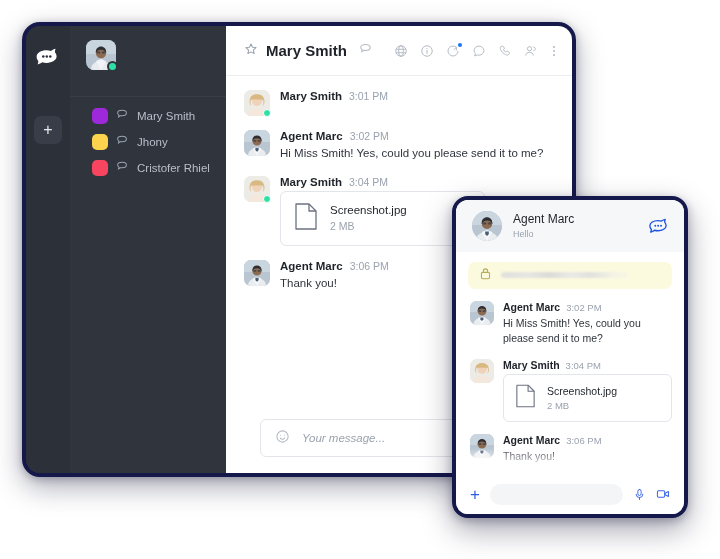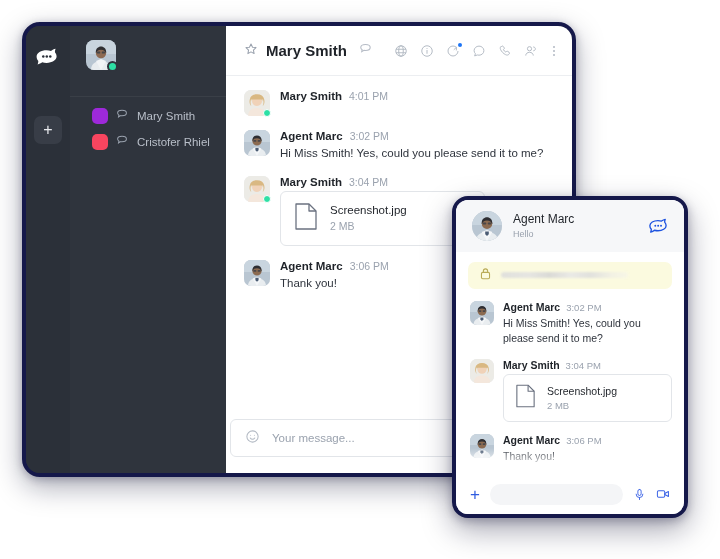--- a/index.html
+++ b/index.html
@@ -200,21 +200,21 @@
     align-items: center;
     gap: 13px;
     width: 205px;
     margin-top: 2px;
   }
   .file-icon { color: #6b7280; flex: 0 0 auto; }
   .att-name { font-size: 11.5px; color: #1f2329; line-height: 1.35; }
   .att-size { font-size: 10.5px; color: #9aa2ae; line-height: 1.4; }
 
   
-  .composer-area { padding: 8px 16px 16px 4px; flex: 0 0 auto; }
+  .composer-area { padding: 8px 16px 16px 34px; flex: 0 0 auto; font-style: italic; }
   .composer {
     border: 1px solid #e2e5e9;
     border-radius: 6px;
     height: 38px;
     display: flex;
     align-items: center;
     padding: 0 14px;
     gap: 12px;
     background: #fff;
   }
@@ -384,20 +384,29 @@
         <div class="chat-item">
           <span class="swatch" style="background:#9e29da"></span>
           <span class="balloon-icon">
             <svg width="13" height="13" viewBox="0 0 16 16" fill="none" stroke="currentColor" stroke-width="1.25">
               <path d="M2 6.2c0-1.9 2.4-3.4 5.4-3.4S12.8 4.3 12.8 6.2 10.4 9.6 7.4 9.6c-.6 0-1.2-.06-1.7-.17L3.1 11l.5-2.2C2.6 8.1 2 7.2 2 6.2z"></path>
             </svg>
           </span>
           <span class="chat-name">Mary Smith</span>
         </div>
 
+        <div class="chat-item">
+          <span class="swatch" style="background:#fbd34d"></span>
+          <span class="balloon-icon">
+            <svg width="13" height="13" viewBox="0 0 16 16" fill="none" stroke="currentColor" stroke-width="1.25">
+              <path d="M2 6.2c0-1.9 2.4-3.4 5.4-3.4S12.8 4.3 12.8 6.2 10.4 9.6 7.4 9.6c-.6 0-1.2-.06-1.7-.17L3.1 11l.5-2.2C2.6 8.1 2 7.2 2 6.2z"></path>
+            </svg>
+          </span>
+          <span class="chat-name">Jhony</span>
+        </div>
 
 
 
         <div class="chat-item">
           <span class="swatch" style="background:#f8455f"></span>
           <span class="balloon-icon">
             <svg width="13" height="13" viewBox="0 0 16 16" fill="none" stroke="currentColor" stroke-width="1.25">
               <path d="M2 6.2c0-1.9 2.4-3.4 5.4-3.4S12.8 4.3 12.8 6.2 10.4 9.6 7.4 9.6c-.6 0-1.2-.06-1.7-.17L3.1 11l.5-2.2C2.6 8.1 2 7.2 2 6.2z"></path>
             </svg>
           </span>
@@ -479,21 +488,21 @@
                 <circle cx="13" cy="11" r="5" fill="#f0d2b8"></circle>
                 <path d="M7.6 11.5c-.4-3.6 1.9-6.6 5.4-6.6s5.8 3 5.4 6.6c-.2-2.8-2.2-4.3-5.4-4.3s-5.2 1.5-5.4 4.3z" fill="#d9b882"></path>
                 <path d="M6.9 9.5c-.8 2.4-.4 5.2.5 6.6-1.7-1.1-2.3-4.4-1.5-7.1C6.6 6 9 4.3 13 4.3s6.4 1.7 7.1 4.7c.8 2.7.2 6-1.5 7.1.9-1.4 1.3-4.2.5-6.6z" fill="#d9b882"></path>
               </svg>
             </span>
             <span class="msg-dot"></span>
           </div>
           <div class="msg-body">
             <div class="msg-meta">
               <span class="msg-author">Mary Smith</span>
-              <span class="msg-time">4:01 PM</span>
+              <span class="msg-time">3:01 PM</span>
             </div>
           </div>
         </div>
 
         <div class="msg">
           <div class="msg-avatar-wrap">
             <span class="msg-avatar">
               <svg viewBox="0 0 26 26">
                 <rect width="26" height="26" fill="#b9c6d2"></rect>
                 <rect width="26" height="12" fill="#c9d5df"></rect>

